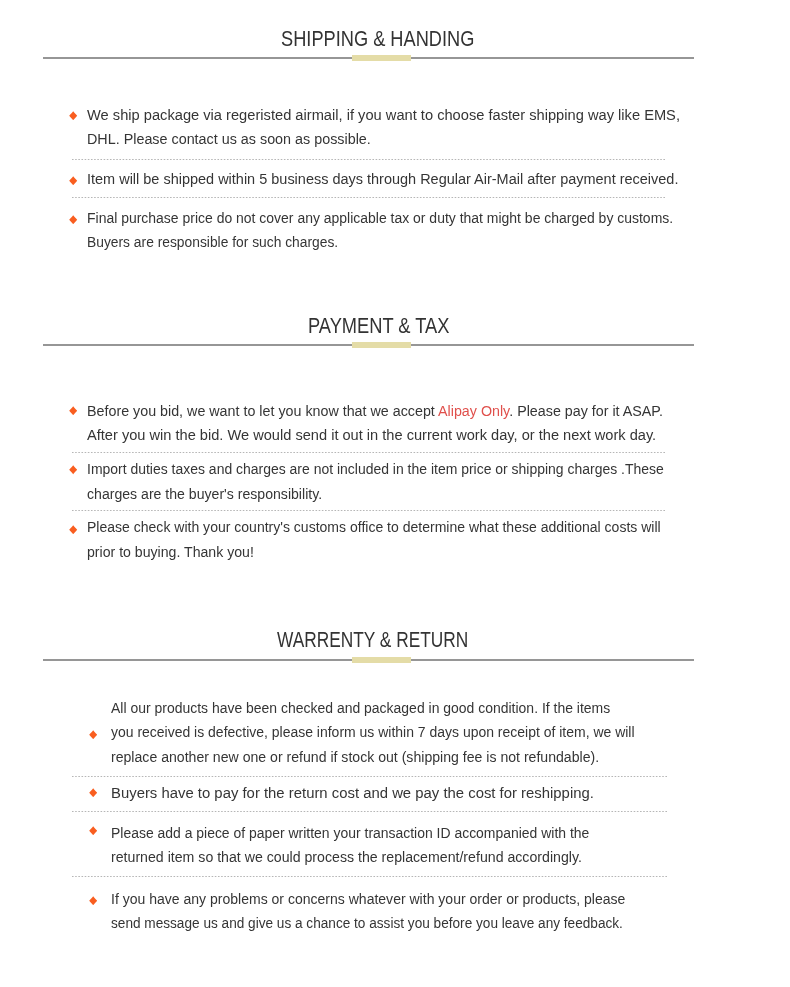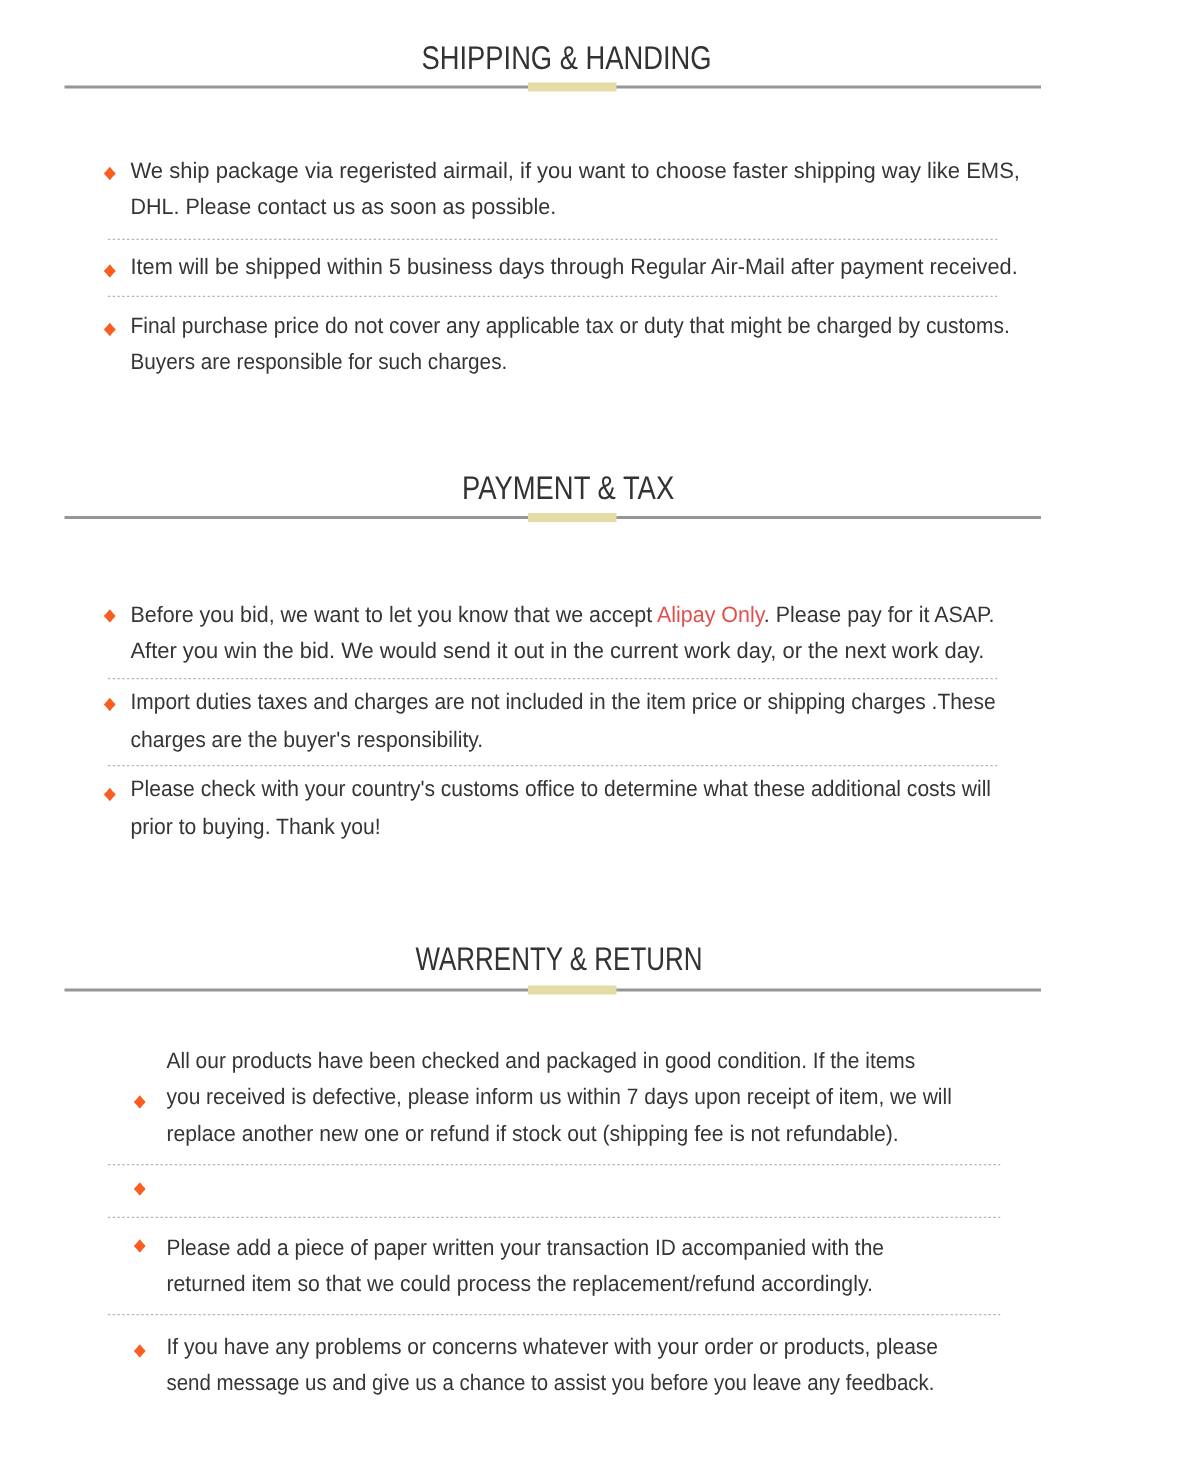--- a/index.html
+++ b/index.html
@@ -171,18 +171,19 @@
   <div class="txt" style="left:86.8px;top:236.1px;transform:scaleX(0.931) translateY(-1.3px)">Buyers are responsible for such charges.</div>
   <div class="txt" style="left:86.8px;top:405.0px;transform:scaleX(0.9624) translateY(-1.3px)">Before you bid, we want to let you know that we accept <span class="hl">Alipay Only</span>. Please pay for it ASAP.</div>
   <div class="txt" style="left:86.8px;top:429.2px;transform:scaleX(0.9841) translateY(-1.3px)">After you win the bid. We would send it out in the current work day, or the next work day.</div>
   <div class="txt" style="left:86.8px;top:463.0px;transform:scaleX(0.9408) translateY(-1.3px)">Import duties taxes and charges are not included in the item price or shipping charges .These</div>
   <div class="txt" style="left:86.6px;top:487.5px;transform:scaleX(0.9495) translateY(-1.3px)">charges are the buyer's responsibility.</div>
   <div class="txt" style="left:86.8px;top:521.0px;transform:scaleX(0.9446) translateY(-1.3px)">Please check with your country's customs office to determine what these additional costs will</div>
   <div class="txt" style="left:86.8px;top:545.5px;transform:scaleX(0.9507) translateY(-1.3px)">prior to buying. Thank you!</div>
   <div class="txt" style="left:110.9px;top:701.7px;transform:scaleX(0.9408) translateY(-1.3px)">All our products have been checked and packaged in good condition. If the items</div>
   <div class="txt" style="left:111.0px;top:726.2px;transform:scaleX(0.9415) translateY(-1.3px)">you received is defective, please inform us within 7 days upon receipt of item, we will</div>
   <div class="txt" style="left:111.2px;top:750.7px;transform:scaleX(0.9495) translateY(-1.3px)">replace another new one or refund if stock out (shipping fee is not refundable).</div>
+  <div class="txt" style="left:110.7px;top:786.6px;transform:scaleX(1.0021) translateY(-1.3px)">Buyers have to pay for the return cost and we pay the cost for reshipping.</div>
   <div class="txt" style="left:111.2px;top:826.7px;transform:scaleX(0.9395) translateY(-1.3px)">Please add a piece of paper written your transaction ID accompanied with the</div>
   <div class="txt" style="left:111.2px;top:851.2px;transform:scaleX(0.9533) translateY(-1.3px)">returned item so that we could process the replacement/refund accordingly.</div>
   <div class="txt" style="left:111.2px;top:892.5px;transform:scaleX(0.9446) translateY(-1.3px)">If you have any problems or concerns whatever with your order or products, please</div>
   <div class="txt" style="left:111.2px;top:917.0px;transform:scaleX(0.9177) translateY(-1.3px)">send message us and give us a chance to assist you before you leave any feedback.</div>
 
 </div>
 
 </body></html>

